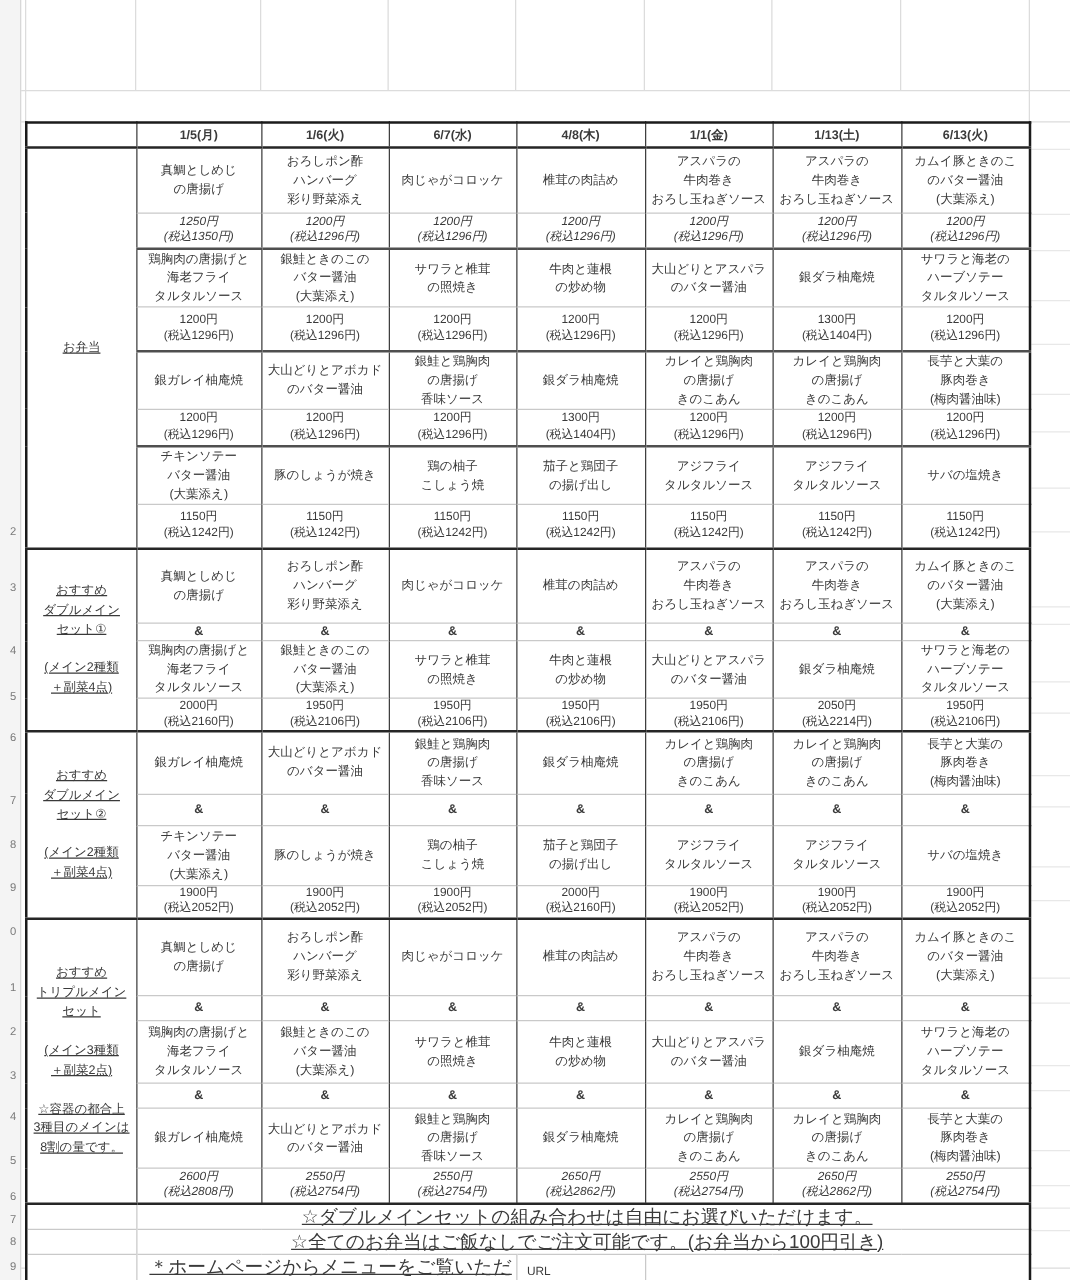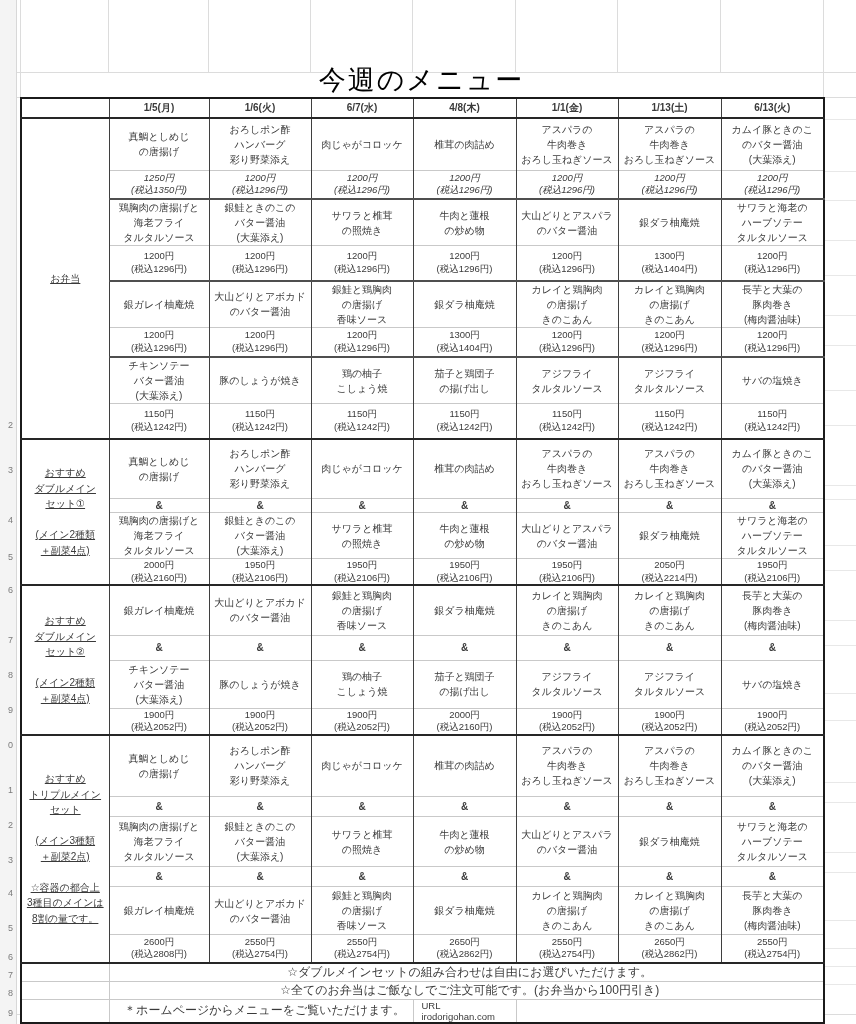--- a/index.html
+++ b/index.html
@@ -18,32 +18,31 @@
                  white-space:pre-line;overflow:hidden;}
   .day-header{font-weight:bold;font-size:10px;color:#1f1f1f;border-left:1.5px solid #3f3f3f;}
   .dcol{border-left:1.5px solid #3f3f3f;}
   .item-cell{font-size:10px;line-height:1.5;}
   .price-cell{font-size:9.5px;line-height:1.32;}
   .amp-cell{font-size:10px;font-weight:bold;}
   .cat-cell{font-size:10px;line-height:1.55;text-decoration:underline;}
   tr.sep-section>td{border-top:2px solid #262626;}
   tr.sep-dark>td{border-top:2px solid #4f4f4f;}
   tr.sep-light>td{border-top:1px solid #c9c9c9;}
-  .note-cell{text-align:center;font-size:12px;padding-left:7px !important;
-             border-left:1px solid #c9c9c9;}
+  .note-cell{text-align:center;font-size:15px;padding-left:7px !important;
+             border-left:1px solid #c9c9c9;text-decoration:underline;}
   .url-cell{text-align:left !important;font-size:9.5px;padding-left:8px !important;
             border-left:1px solid #c9c9c9;}
   .note-empty{border-left:1px solid #c9c9c9;}
 </style>
 </head>
 <body>
 
 <div id="page">
   <div id="gutter"></div>
-  <div id="title">今週のメニュー</div>
   <table id="menu-table">
     <colgroup>
       <col style="width:88px">
         <col style="width:100px">
         <col style="width:102px">
       <col style="width:102px">
         <col style="width:103px">
         <col style="width:102px">
       <col style="width:103px">
         <col style="width:103px">
@@ -399,21 +398,21 @@
           <td class="item-cell dcol">カレイと鶏胸肉
 の唐揚げ
 きのこあん</td>
           <td class="item-cell dcol">カレイと鶏胸肉
 の唐揚げ
 きのこあん</td>
           <td class="item-cell dcol">長芋と大葉の
 豚肉巻き
 (梅肉醤油味)</td>
         </tr>
-        <tr class="sep-light" style="height: 28px;">
+        <tr class="sep-light" style="height: 28px; font-style: italic;">
           <td class="price-cell dcol">2600円
 (税込2808円)</td>
           <td class="price-cell dcol">2550円
 (税込2754円)</td>
           <td class="price-cell dcol">2550円
 (税込2754円)</td>
           <td class="price-cell dcol">2650円
 (税込2862円)</td>
           <td class="price-cell dcol">2550円
 (税込2754円)</td>

